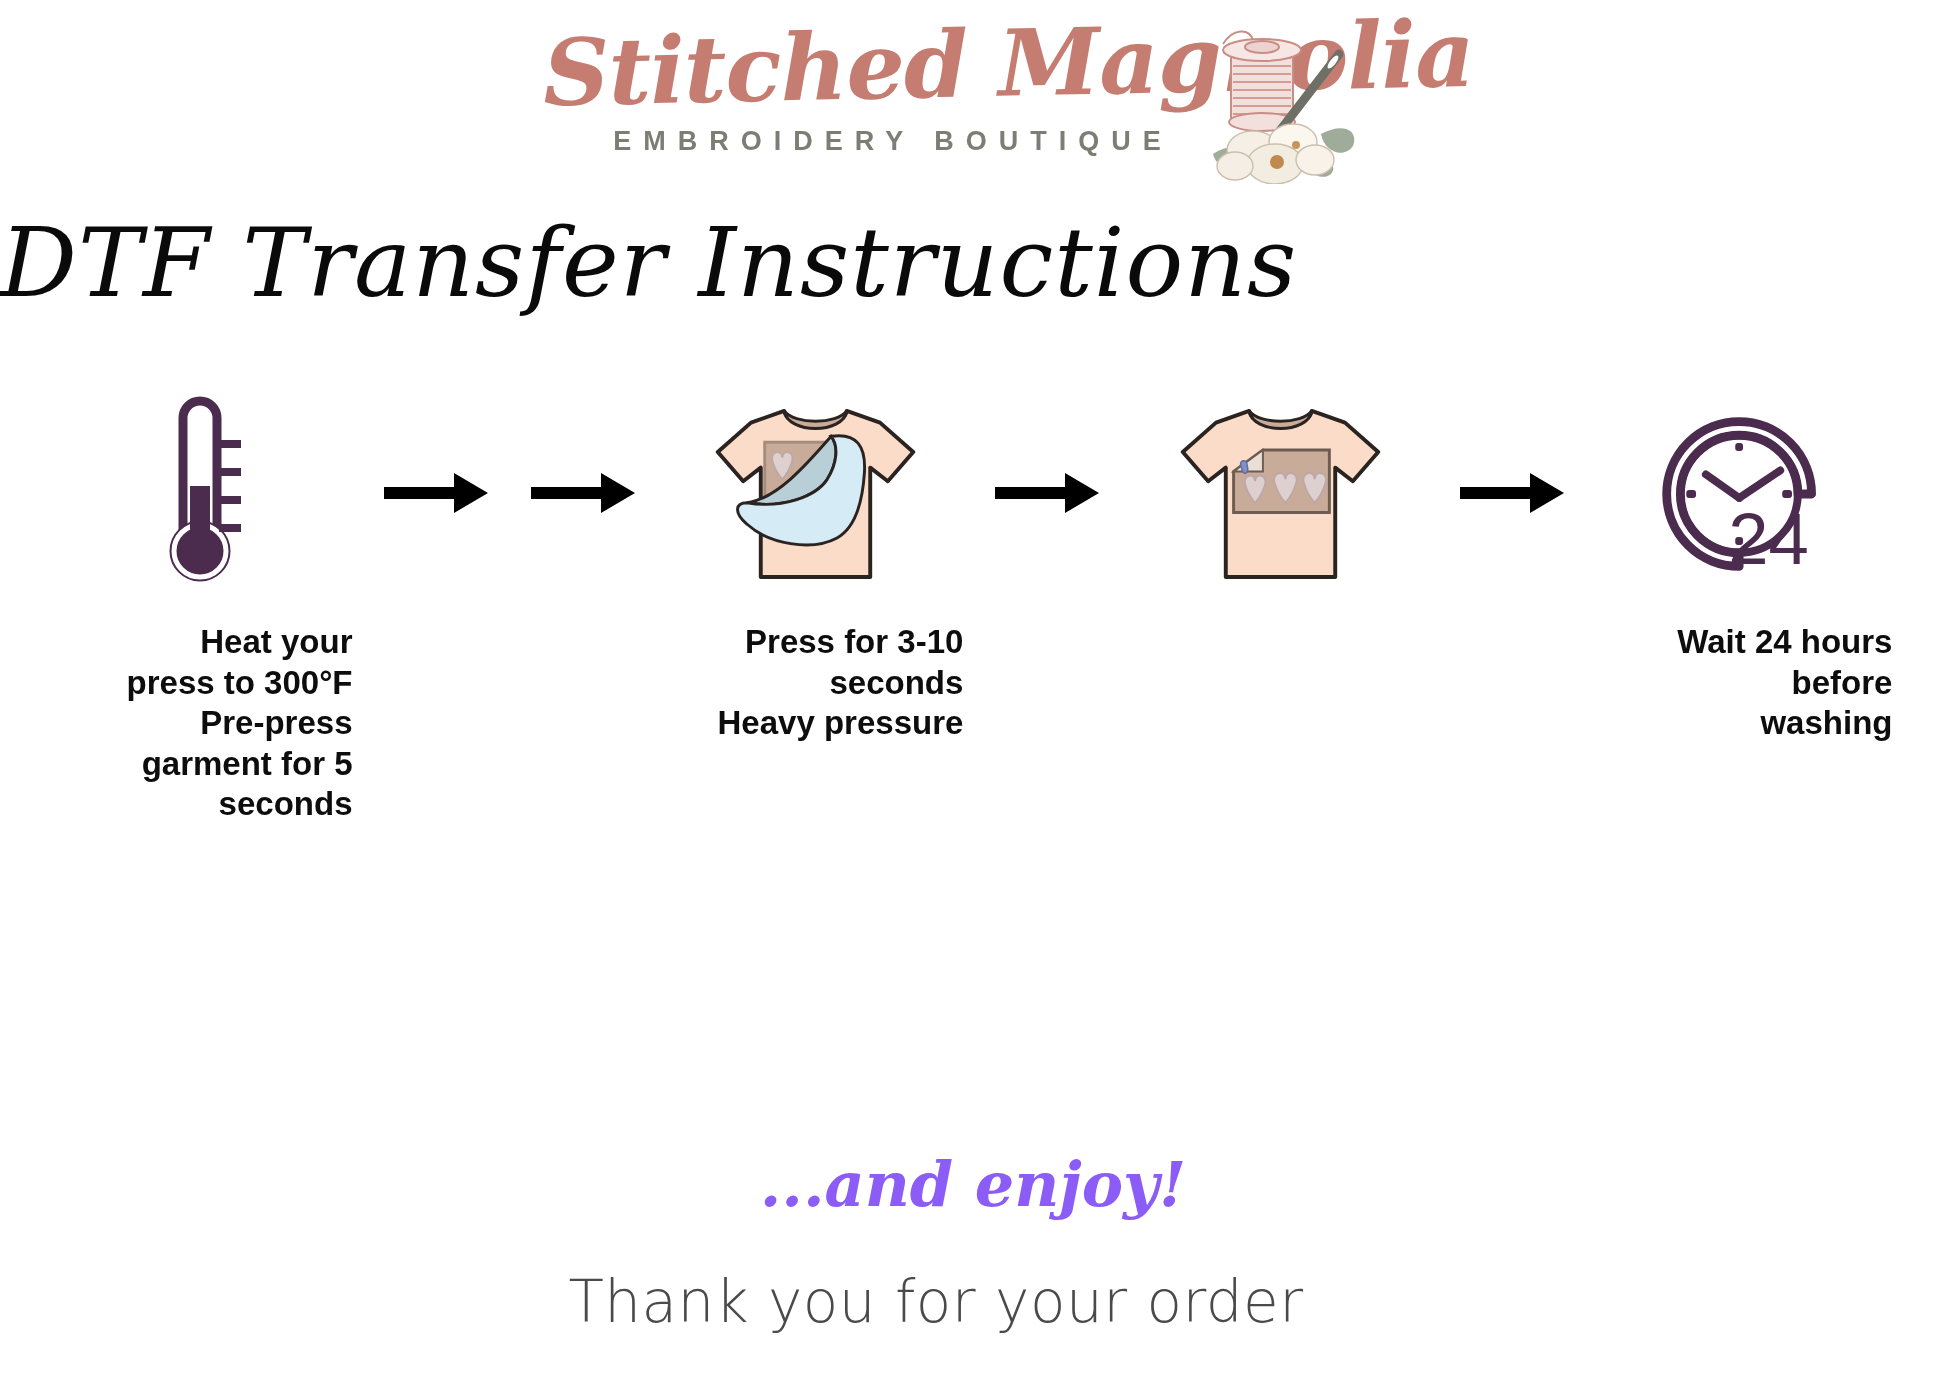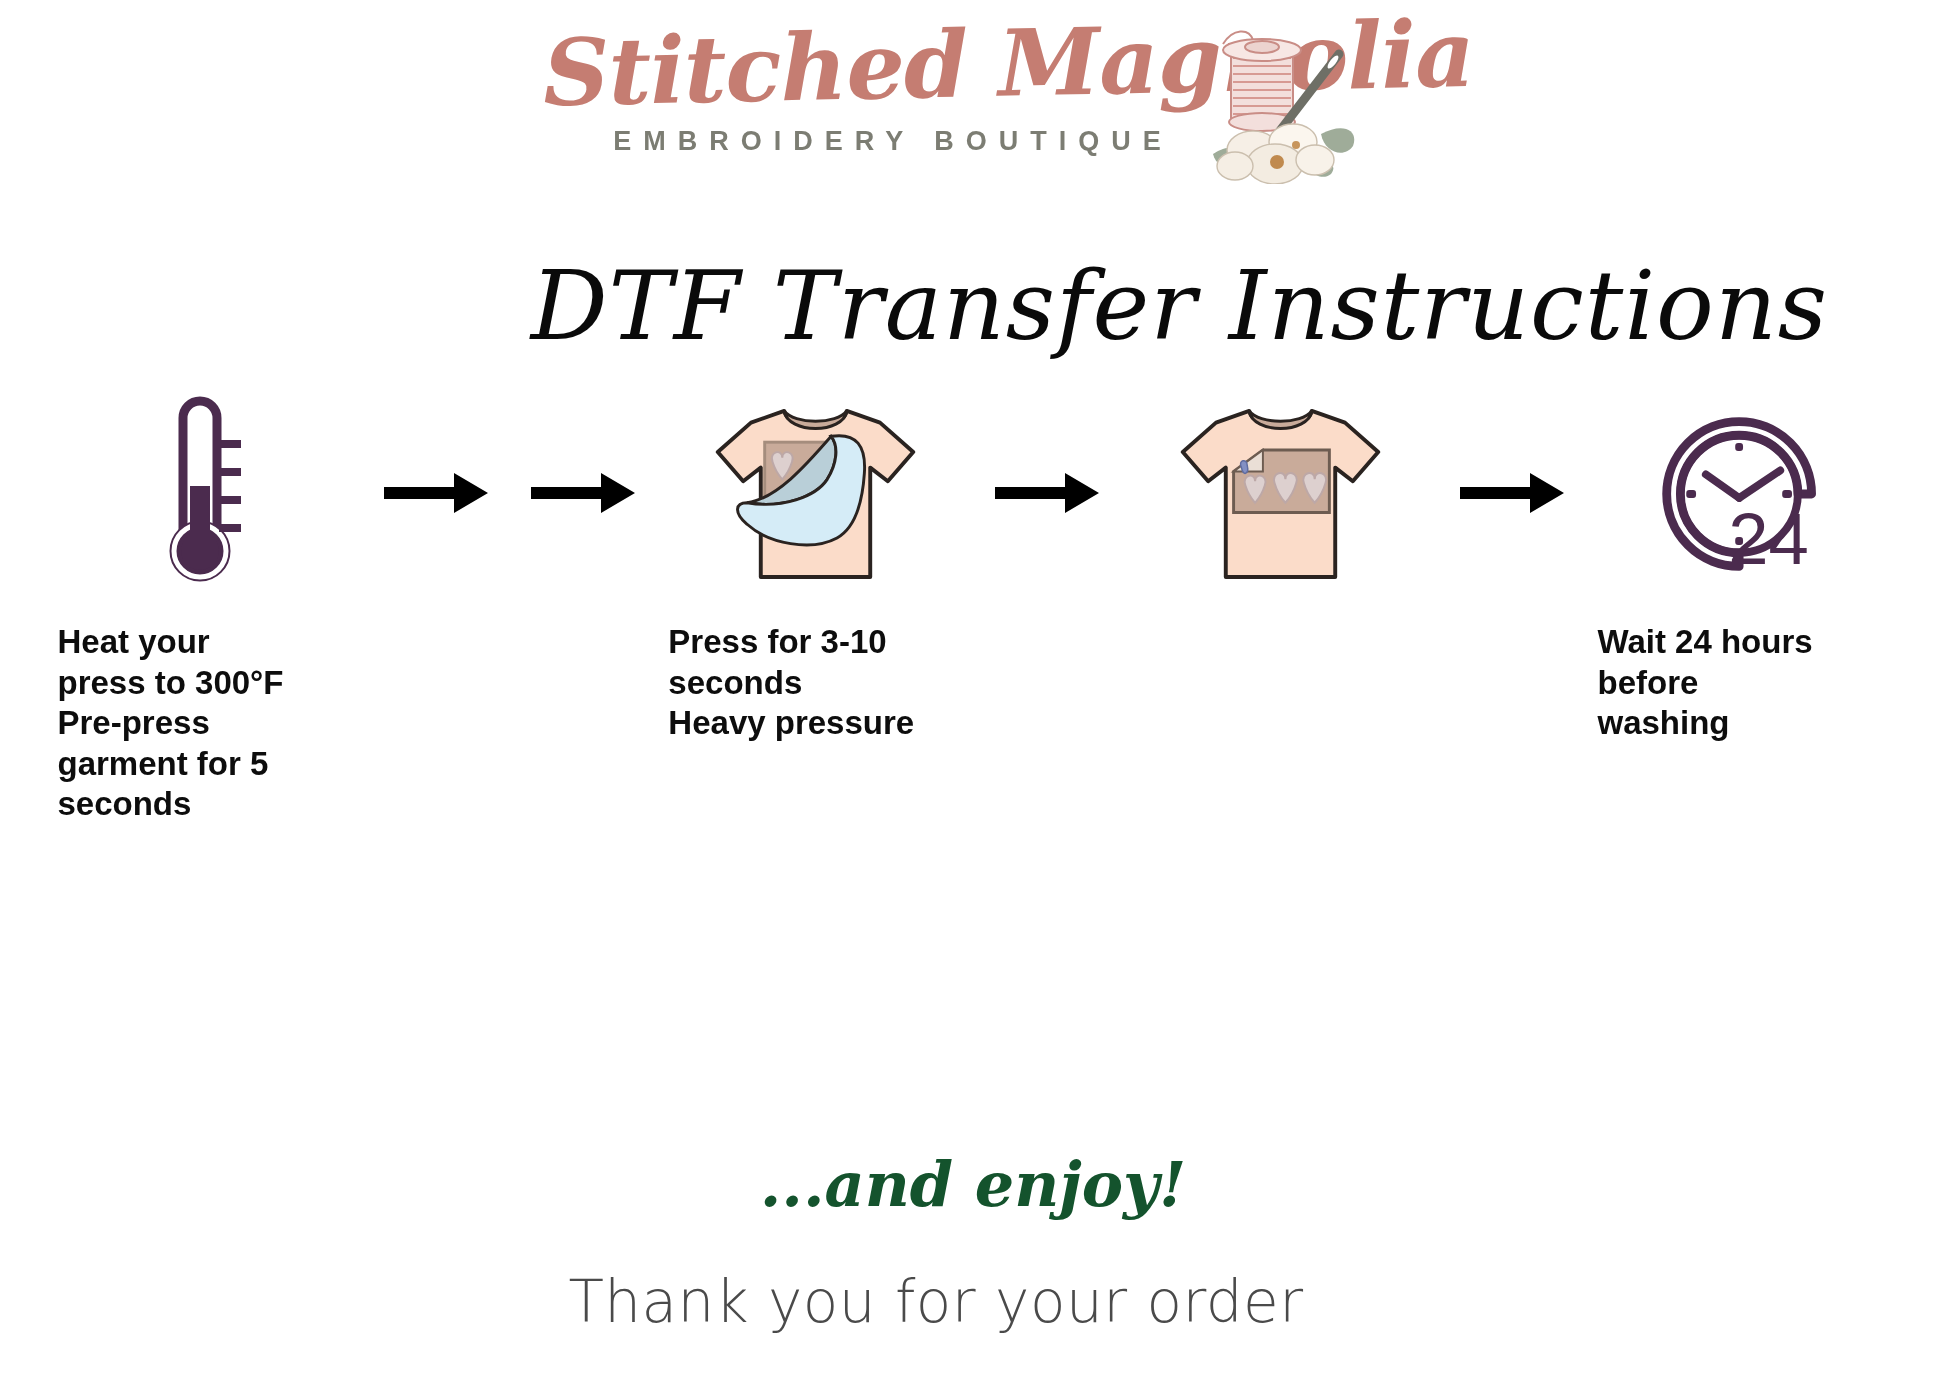--- a/index.html
+++ b/index.html
@@ -67,29 +67,28 @@
     width: 250px;
     height: 170px;
   }
 
   
   .page-title {
     position: absolute;
     left: 0;
     top: 212px;
     width: 1828px;
-    text-align: right;
+    text-align: left;
     font-family: "DejaVu Serif", serif;
     font-style: italic;
     font-weight: 400;
     font-size: 96px;
     line-height: 1.08;
     color: #0a0a0a;
     letter-spacing: 1px;
-    margin-top: 43px;
   }
 
   
   .steps-row {
     position: absolute;
     left: 55px;
     top: 385px;
     width: 1840px;
     display: flex;
     align-items: flex-start;
@@ -104,21 +103,21 @@
   .step-icon {
     height: 215px;
     width: 300px;
     display: flex;
     align-items: center;
     justify-content: center;
   }
   .step-caption {
     margin-top: 22px;
     width: 295px;
-    text-align: left;
+    text-align: right;
     font-family: "Liberation Sans", sans-serif;
     font-weight: 700;
     font-size: 33px;
     line-height: 1.23;
     color: #0d0d0d;
     white-space: pre-line;
   }
   .arrow {
     width: 128px;
     height: 215px;
@@ -132,21 +131,21 @@
   .enjoy {
     position: absolute;
     left: 0;
     top: 1148px;
     width: 1946px;
     text-align: center;
     font-family: "DejaVu Serif", serif;
     font-style: italic;
     font-weight: 700;
     font-size: 62px;
-    color: #14532d;
+    color: #8b5cf6;
     letter-spacing: 0px;
   }
   .thanks {
     position: absolute;
     left: 0;
     top: 1268px;
     width: 1872px;
     text-align: center;
     font-family: "DejaVu Sans", sans-serif;
     font-weight: 300;

